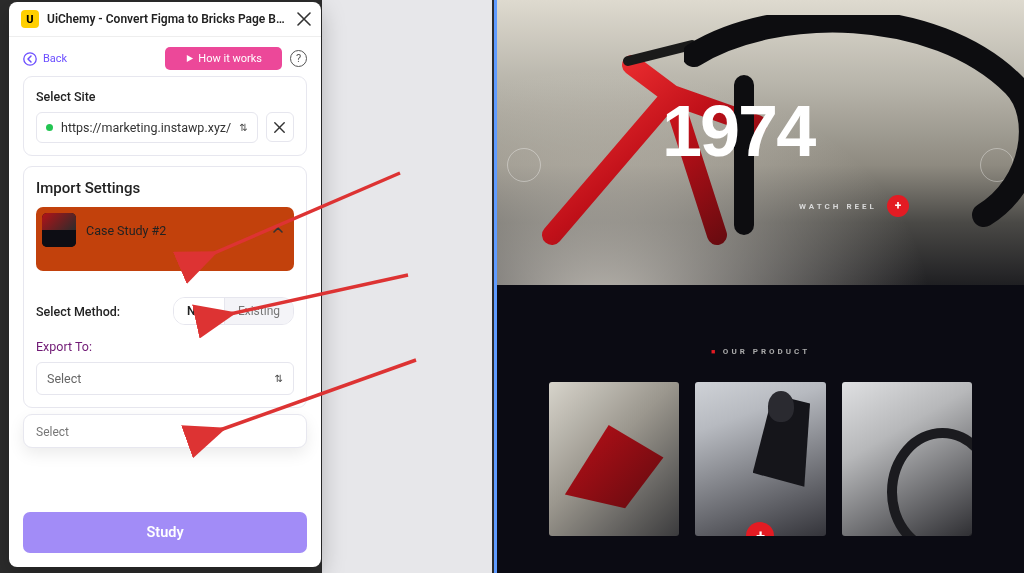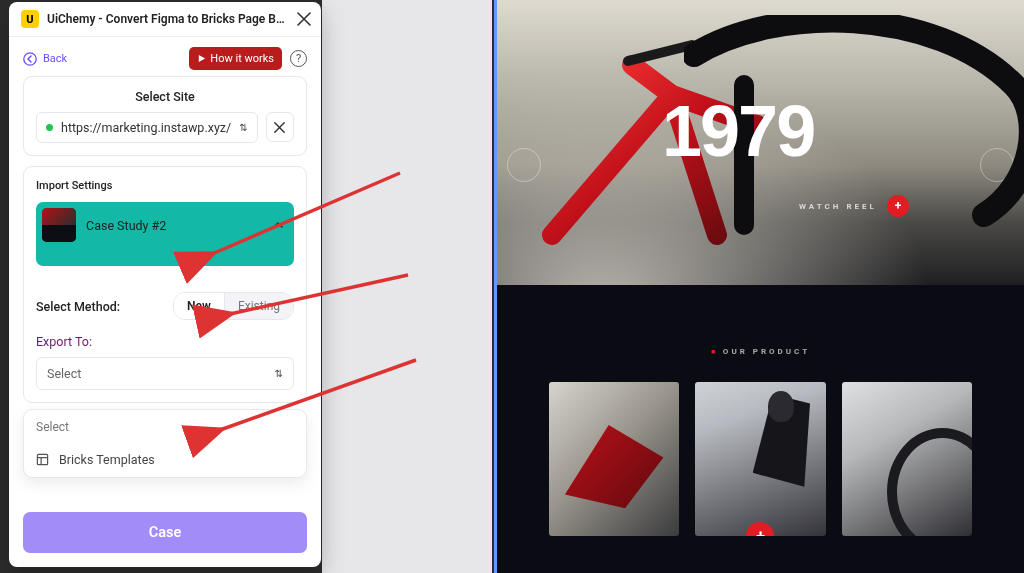--- a/index.html
+++ b/index.html
@@ -23,49 +23,48 @@
   .titlebar-text { font-size:12px; color:#222; font-weight:600; flex:1; white-space:nowrap; overflow:hidden; text-overflow:ellipsis;}
   .titlebar-close { width:14px; height:14px; cursor:pointer; color:#333; }
 
   .toolbar {
     display:flex; align-items:center; justify-content:space-between;
     padding:10px 14px 6px;
   }
   .back-link { display:flex; align-items:center; gap:6px; color:#6b4eff; font-size:11px; cursor:pointer;}
   .tb-right { display:flex; align-items:center; gap:8px; }
   .hiw-btn {
-    background:#b91c1c; color:#fff; font-size:11px; padding:5px 8px; border-radius:5px;
+    background:#ec4899; color:#fff; font-size:11px; padding:5px 20px; border-radius:5px;
     display:flex; align-items:center; gap:4px; cursor:pointer;
   }
   .hiw-btn svg { width:9px; height:9px; fill:#fff;}
   .help-circle { width:17px; height:17px; border:1.4px solid #555; border-radius:50%; display:flex;align-items:center;justify-content:center;font-size:11px;color:#555; cursor:pointer;}
 
   .heading { display:flex; align-items:center; justify-content:center; gap:8px; padding:6px 0 10px; }
   .heading svg { width:17px; height:14px; }
   .heading-text { font-size:15.5px; font-weight:700; color:#111; }
 
   .card {
     margin:0 14px 10px; border:1px solid #e7e7ef; border-radius:9px; padding:12px;
     background:#fff;
-    text-align:center;
   }
   .lbl { font-size:12.5px; color:#222; margin-bottom:8px; font-weight:500;}
   .site-row { display:flex; gap:8px; }
   .site-sel {
     flex:1; display:flex; align-items:center; gap:8px; border:1px solid #e6e6ee; border-radius:6px;
     padding:7px 9px; font-size:12.5px; color:#333;
   }
   .green-dot { width:7px;height:7px;border-radius:50%;background:#23c552;}
   .updown { margin-left:auto; font-size:10px; color:#444; line-height:7px;}
   .x-btn { width:30px;height:30px; border:1px solid #e6e6ee; border-radius:6px;display:flex;align-items:center;justify-content:center;font-size:14px;color:#333;cursor:pointer;}
 
   .imp-card { margin:0 14px; border:1px solid #e7e7ef; border-radius:9px; padding:12px; background:#fff;}
-  .imp-title { font-size:11px; color:#222; font-weight:500; margin-bottom:10px;}
+  .imp-title { font-size:15px; color:#222; font-weight:500; margin-bottom:10px;}
   .case-row {
-    background:#14b8a6; border-radius:7px; padding:6px 10px 24px 6px; display:flex; align-items:center; gap:10px;
+    background:#c2410c; border-radius:7px; padding:6px 10px 24px 6px; display:flex; align-items:center; gap:10px;
   }
   .thumb {
     width:34px; height:34px; border-radius:5px; overflow:hidden; background:#111;
     display:flex; flex-direction:column;
   }
   .thumb .stripe { height:50%; background:linear-gradient(135deg,#b31217,#2c2c2c);}
   .thumb .stripe2 { height:50%; background:#0d0d14;}
   .case-name { font-size:12.5px; color:#222; flex:1;}
   .chev { transform:rotate(180deg); color:#333;}
 
@@ -233,30 +232,23 @@
 
       <div class="export-lbl">Export To:</div>
       <div class="sel-field">
         <span>Select</span>
         <span class="updown">⇅</span>
       </div>
     </div>
 
     <div class="dropdown">
       <div class="dd-head">Select</div>
-      <div class="dd-opt">
-        <svg viewBox="0 0 14 14">
-            <rect x="1.5" y="1.5" width="11" height="11" rx="1" fill="none" stroke="#555" stroke-width="1.3"></rect>
-            <path d="M1.5 5h11M5.5 5v8" stroke="#555" stroke-width="1.3"></path>
-          </svg>
-        <span>Bricks Templates</span>
-      </div>
-    </div>
-
-    <div class="next-btn">Case</div>
+    </div>
+
+    <div class="next-btn">Study</div>
   </div>
 
   <div class="preview">
     <div class="hero">
       <div class="nav-circle left"></div>
       <div class="nav-circle right"></div>
 
       <div class="bike-frame">
         <svg viewBox="0 0 340 220">
           <defs>
@@ -271,21 +263,21 @@
         </svg>
       </div>
 
       <div class="handlebar">
         <svg viewBox="0 0 360 220">
           <path d="M10 40 C 90 -10, 250 -10, 330 70 C 360 100, 350 170, 300 200" fill="none" stroke="#0d0d10" stroke-width="24" stroke-linecap="round"></path>
           <path d="M60 70 L60 210" stroke="#0d0d10" stroke-width="20" stroke-linecap="round"></path>
         </svg>
       </div>
 
-      <div class="hero-year">1979</div>
+      <div class="hero-year">1974</div>
       <div class="watch-row">
         <span class="watch-txt">WATCH REEL</span>
         <span class="red-dot"></span>
       </div>
     </div>
 
     <div class="section2">
       <div class="pill">OUR PRODUCT</div>
       <div class="cards3">
         <div class="pcard a"></div>

